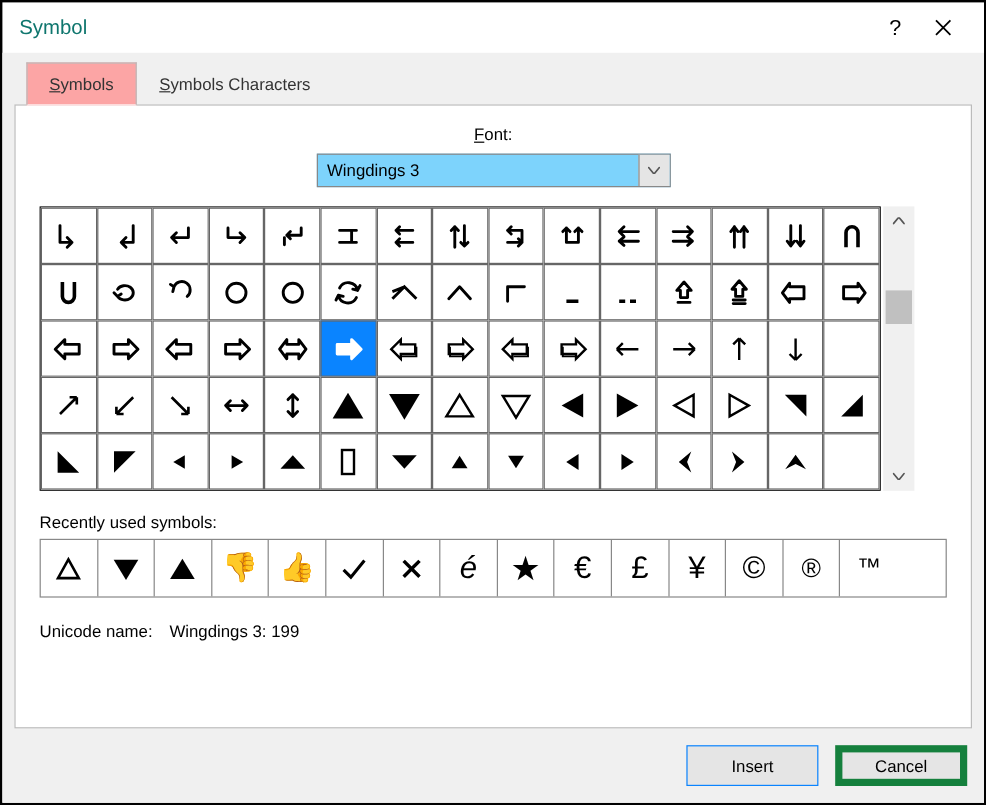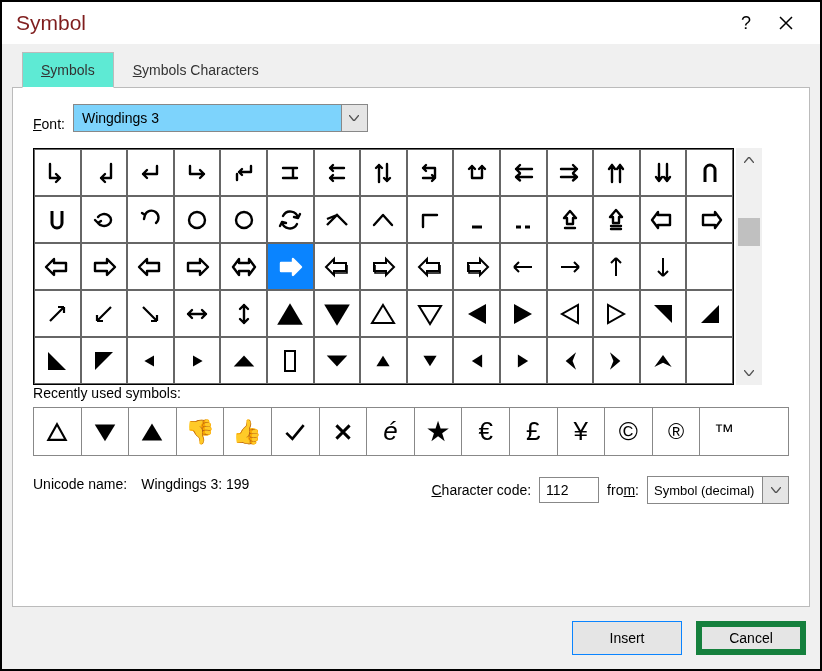--- a/index.html
+++ b/index.html
@@ -1,44 +1,44 @@
 <!DOCTYPE html>
 <html><head>
 <meta charset="utf-8">
 <style>
   * { box-sizing: border-box; margin: 0; padding: 0; }
   body { font-family: "Segoe UI", Tahoma, sans-serif; font-size: 13px; background: #fff; }
   .window { width: 822px; height: 671px; border: 2px solid #000; background: #fff; display: flex; flex-direction: column; }
   .titlebar { height: 42px; display: flex; align-items: center; padding: 0 14px; }
-  .title { font-size: 21px; color: #7f1d1d; }
+  .title { font-size: 17px; color: #0f766e; }
   .spacer { flex: 1; }
   .tb-btn { width: 40px; height: 40px; display: flex; align-items: center; justify-content: center; font-size: 18px; font-family: sans-serif; }
   .content-outer { flex:1; background: #f0f0f0; padding: 0 10px 10px 10px; display:flex; flex-direction:column; }
   .tabs { display: flex; padding: 8px 0 0 10px; }
   .tab { padding: 9px 18px 9px 18px; font-size: 14px; color: #333; border: 1px solid transparent; position: relative; }
-  .tab.active { background: #5eead4; border: 1px solid #bbb; border-bottom: 1px solid #fff; z-index: 2; }
+  .tab.active { background: #fca5a5; border: 1px solid #bbb; border-bottom: 1px solid #fff; z-index: 2; }
   .tab .ul { text-decoration: underline; }
   .panel { flex:1; background: #fff; border: 1px solid #bbb; margin-top: -1px; padding: 16px 20px 14px 20px; display:flex; flex-direction:column; }
-  .row { display: flex; align-items: flex-end; gap: 8px; }
+  .row { display: flex; align-items: center; gap: 8px; flex-direction: column; }
   .label { font-size: 14px; }
   .label .ul { text-decoration: underline; }
   .font-select { width: 295px; height: 28px; border: 1px solid #888; display: flex; align-items: center; background:#7dd3fc; }
   .font-select .val { flex:1; padding: 0 8px; font-size: 14px; }
   .dd-btn { width: 26px; height: 26px; background: #e5e5e5; border-left: 1px solid #888; display:flex; align-items:center; justify-content:center; font-size:11px; color:#444; }
   .grid-wrap { display:flex; margin-top: 16px; }
   .grid { border: 1px solid #000; }
   .grid-row { display:flex; }
   .cell { width: 46.6px; height: 47px; border: 0.5px solid #666; display:flex; align-items:center; justify-content:center; font-size: 28px; background:#fff; overflow:hidden; }
   .cell.selected { background: #0a84ff; color:#fff; }
   .cell.selected svg path, .cell.selected svg polygon { fill:#fff; stroke:#fff; }
   .scrollbar { width: 26px; display:flex; flex-direction:column; background:#f0f0f0; margin-left: 2px; }
   .sb-btn { height: 24px; display:flex; align-items:center; justify-content:center; font-size:10px; color:#555; }
   .sb-track { flex:1; position:relative; }
   .sb-thumb { position:absolute; left:2px; right:2px; top: 46px; height: 28px; background:#c0c0c0; }
-  .section-label { font-size:14px; margin-top: 0; }
+  .section-label { font-size:14px; margin-top: 18px; }
   .recent-grid { display:flex; border:1px solid #888; margin-top:6px; }
   .rcell { width:47.6px; height:47px; border-right:1px solid #888; display:flex; align-items:center; justify-content:center; font-size:26px; }
   .rcell:last-child { border-right:none; }
   .bottom-area { margin-top: 20px; display:flex; align-items:flex-start; }
   .uname-col { display:flex; gap: 14px; }
   .cc-row { display:flex; align-items:center; gap:8px; margin-left:auto; }
   .cc-input { width:60px; height:26px; border:1px solid #888; padding:0 6px; font-size:14px; }
   .from-select { width:142px; height:28px; border:1px solid #888; display:flex; align-items:center; background:#fff; }
   .from-select .val { flex:1; padding:0 6px; font-size:13px; white-space:nowrap; overflow:hidden; }
   .button-row { display:flex; justify-content:flex-end; gap:14px; padding: 14px 4px 4px 4px; }
@@ -540,33 +540,20 @@
           <div class="rcell">
             <span style="font-size:20px">™</span>
           </div>
         </div>
 
       <div class="bottom-area">
         <div class="uname-col">
           <span class="label">Unicode name:</span>
           <span class="label">Wingdings 3: 199</span>
         </div>
-        <div class="cc-row">
-          <span class="label"><span class="ul">C</span>haracter code:</span>
-          <input class="cc-input" value="112" style="">
-          <span class="label">fro<span class="ul">m</span>:</span>
-          <div class="from-select">
-            <span class="val">Symbol (decimal)</span>
-            <div class="dd-btn">
-              <svg width="10" height="6" viewBox="0 0 10 6">
-                  <path d="M0 0 L5 6 L10 0" fill="none" stroke="#555" stroke-width="1.4"></path>
-                </svg>
-            </div>
-          </div>
-        </div>
       </div>
     </div>
 
     <div class="button-row">
       <div class="btn primary"><span class="ul">I</span>nsert</div>
       <div class="btn">Cancel</div>
     </div>
   </div>
 </div>
 

